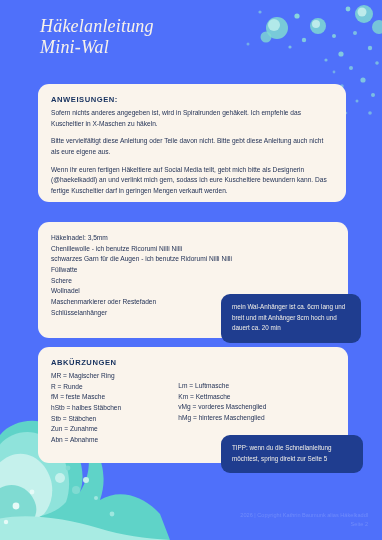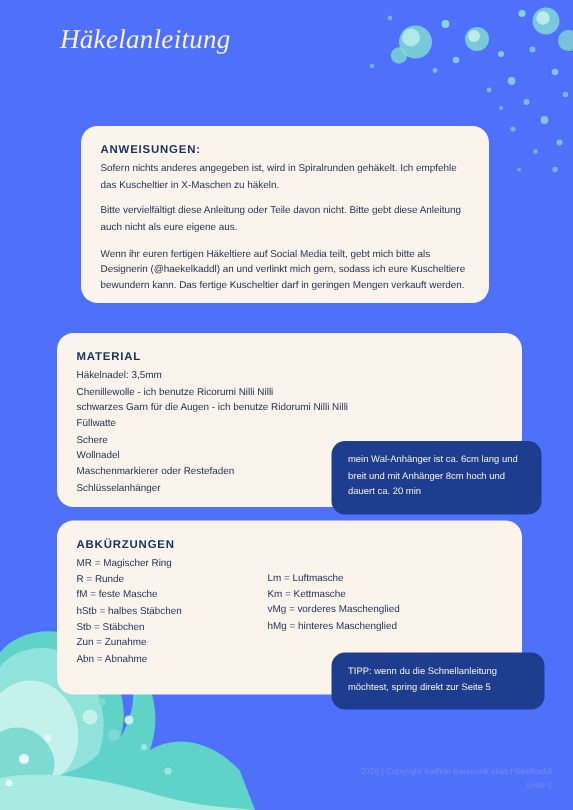--- a/index.html
+++ b/index.html
@@ -58,23 +58,23 @@
 
   
   .panel {
     position: absolute;
     background: #faf4ec;
     border-radius: 11px;
     box-sizing: border-box;
     z-index: 3;
   }
   .panel-instructions {
-    left: 54px;
+    left: 38px;
     top: 84px;
-    width: 272px;
+    width: 308px;
     height: 118px;
     padding: 11px 13px 10px 13px;
   }
   .panel-material {
     left: 38px;
     top: 222px;
     width: 310px;
     height: 116px;
     padding: 11px 13px 10px 13px;
   }
@@ -199,31 +199,30 @@
         <circle cx="115" cy="101" r="1.5" fill="#8fe0d8" opacity="0.6"></circle>
         <circle cx="92" cy="72" r="1.4" fill="#8fe0d8" opacity="0.55"></circle>
         <circle cx="128" cy="113" r="1.8" fill="#8fe0d8" opacity="0.6"></circle>
         <circle cx="104" cy="113" r="1.3" fill="#8fe0d8" opacity="0.5"></circle>
         <circle cx="18" cy="12" r="1.6" fill="#8fe0d8" opacity="0.6"></circle>
         <circle cx="6" cy="44" r="1.5" fill="#8fe0d8" opacity="0.55"></circle>
       </g>
     </svg>
   </div>
 
-  <div class="title"><span>Häkelanleitung</span><br></div>
+  <div class="title"><span>Häkelanleitung</span><br><span>Mini-Wal</span></div>
 
   <div class="panel panel-instructions">
     <div class="panel-heading">ANWEISUNGEN:</div>
     <p class="body-text para">Sofern nichts anderes angegeben ist, wird in Spiralrunden gehäkelt. Ich empfehle das Kuscheltier in X-Maschen zu häkeln.</p>
     <p class="body-text para">Bitte vervielfältigt diese Anleitung oder Teile davon nicht. Bitte gebt diese Anleitung auch nicht als eure eigene aus.</p>
     <p class="body-text para">Wenn ihr euren fertigen Häkeltiere auf Social Media teilt, gebt mich bitte als Designerin (@haekelkaddl) an und verlinkt mich gern, sodass ich eure Kuscheltiere bewundern kann. Das fertige Kuscheltier darf in geringen Mengen verkauft werden.</p>
   </div>
 
   <div class="panel panel-material">
-    <div class="panel-heading">MATERIAL</div>
     <ul class="mat-list">
       <li>Häkelnadel: 3,5mm</li>
       <li>Chenillewolle - ich benutze Ricorumi Nilli Nilli</li>
       <li>schwarzes Garn für die Augen - ich benutze Ridorumi Nilli Nilli</li>
       <li>Füllwatte</li>
       <li>Schere</li>
       <li>Wollnadel</li>
       <li>Maschenmarkierer oder Restefaden</li>
       <li>Schlüsselanhänger</li>
     </ul>

